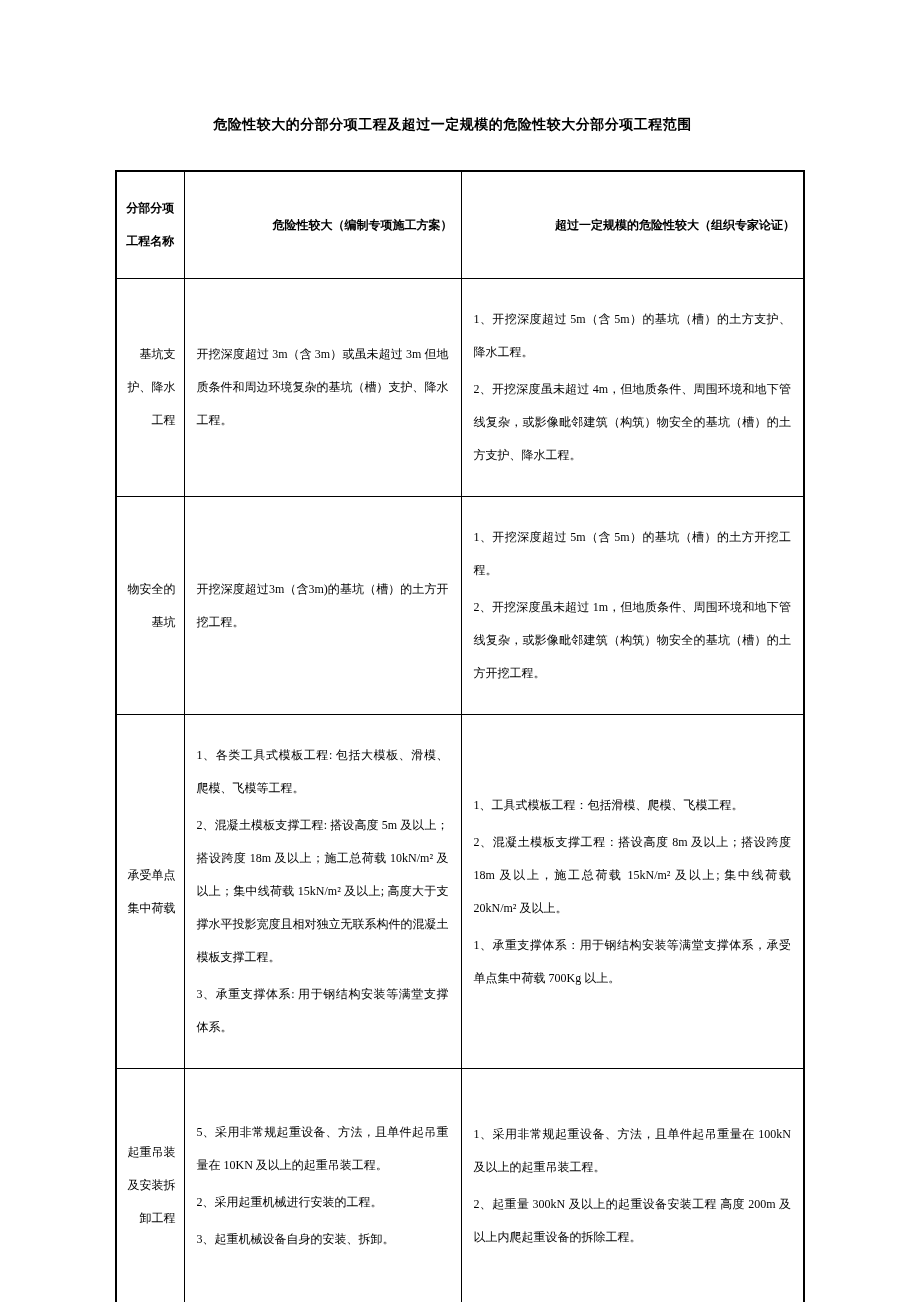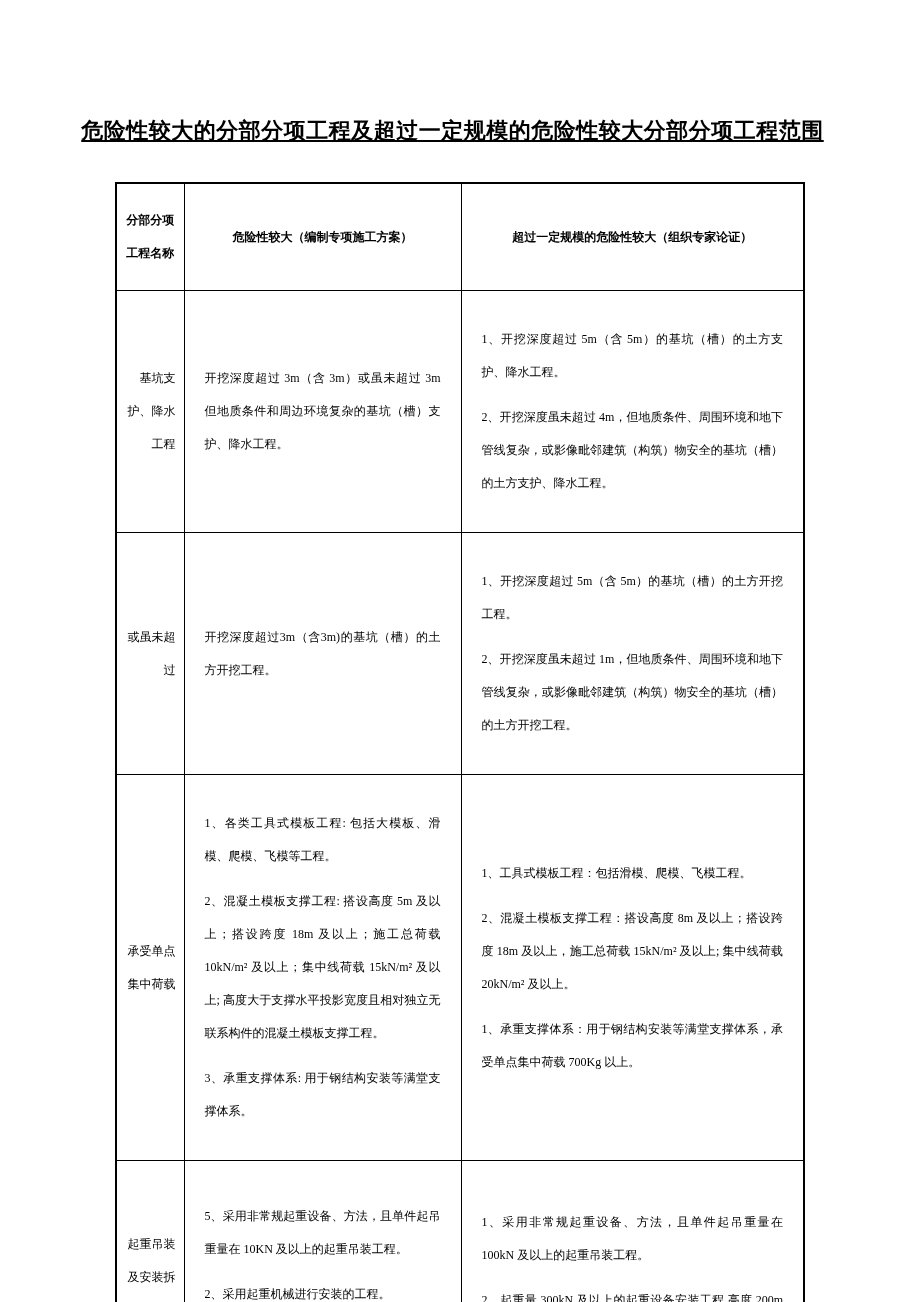--- a/index.html
+++ b/index.html
@@ -10,24 +10,23 @@
   body {
     width: 920px;
     height: 1302px;
     font-family: "Liberation Serif", "DejaVu Serif", serif;
     color: #000000;
     overflow: hidden;
   }
   .doc-title {
     margin: 116px 15px 0 0;
     text-align: center;
-    font-size: 22px;
+    font-size: 14px;
     font-weight: bold;
     letter-spacing: 0.5px;
-    text-decoration: underline;
   }
   table.risk-table {
     width: 688px;
     margin: 36px auto 0 auto;
     border-collapse: collapse;
     border: 2px solid #000000;
     table-layout: fixed;
   }
   table.risk-table td {
     border: 1px solid #000000;
@@ -36,27 +35,27 @@
     line-height: 33px;
     padding: 20px 8px;
     overflow: hidden;
   }
   td.col-name {
     text-align: right;
     padding: 4px 8px;
   }
   td.header-cell {
     font-weight: bold;
-    text-align: center;
+    text-align: right;
   }
   td.header-cell.col-name {
     text-align: center;
   }
   .cell-text p {
-    margin: 12px;
+    margin: 4px;
     text-align: justify;
   }
   .cell-text p + p {
     margin-top: 2px;
   }
   tr.row-header  { height: 103px; }
   tr.row-pit     { height: 162px; }
   tr.row-earth   { height: 163px; }
   tr.row-form    { height: 326px; }
   tr.row-hoist   { height: 235px; }
@@ -84,21 +83,21 @@
       <td class="cell-text">
         <p>开挖深度超过 3m（含 3m）或虽未超过 3m 但地质条件和周边环境复杂的基坑（槽）支护、降水工程。</p>
       </td>
       <td class="cell-text">
         <p>1、开挖深度超过 5m（含 5m）的基坑（槽）的土方支护、降水工程。</p>
         <p>2、开挖深度虽未超过 4m，但地质条件、周围环境和地下管线复杂，或影像毗邻建筑（构筑）物安全的基坑（槽）的土方支护、降水工程。</p>
       </td>
     </tr>
 
     <tr class="row-earth">
-      <td class="col-name">或虽未超过</td>
+      <td class="col-name">物安全的基坑</td>
       <td class="cell-text">
         <p>开挖深度超过3m（含3m)的基坑（槽）的土方开挖工程。</p>
       </td>
       <td class="cell-text">
         <p>1、开挖深度超过 5m（含 5m）的基坑（槽）的土方开挖工程。</p>
         <p>2、开挖深度虽未超过 1m，但地质条件、周围环境和地下管线复杂，或影像毗邻建筑（构筑）物安全的基坑（槽）的土方开挖工程。</p>
       </td>
     </tr>
 
     <tr class="row-form">

